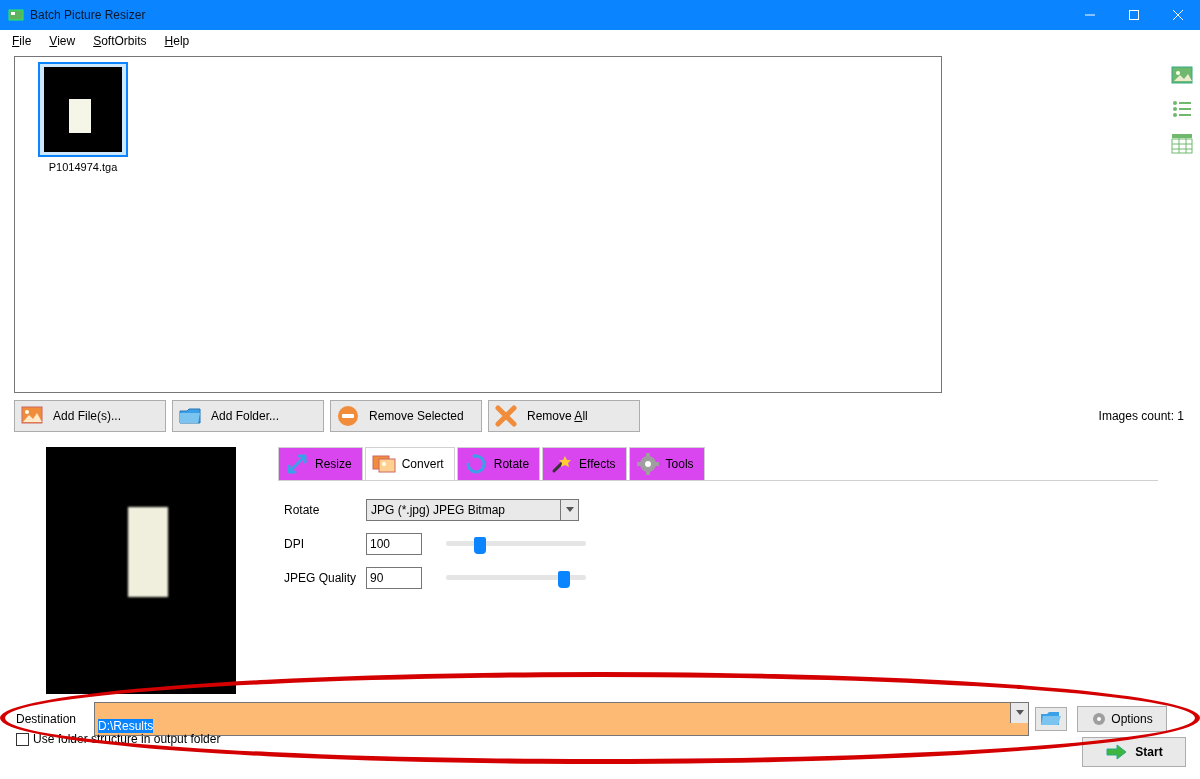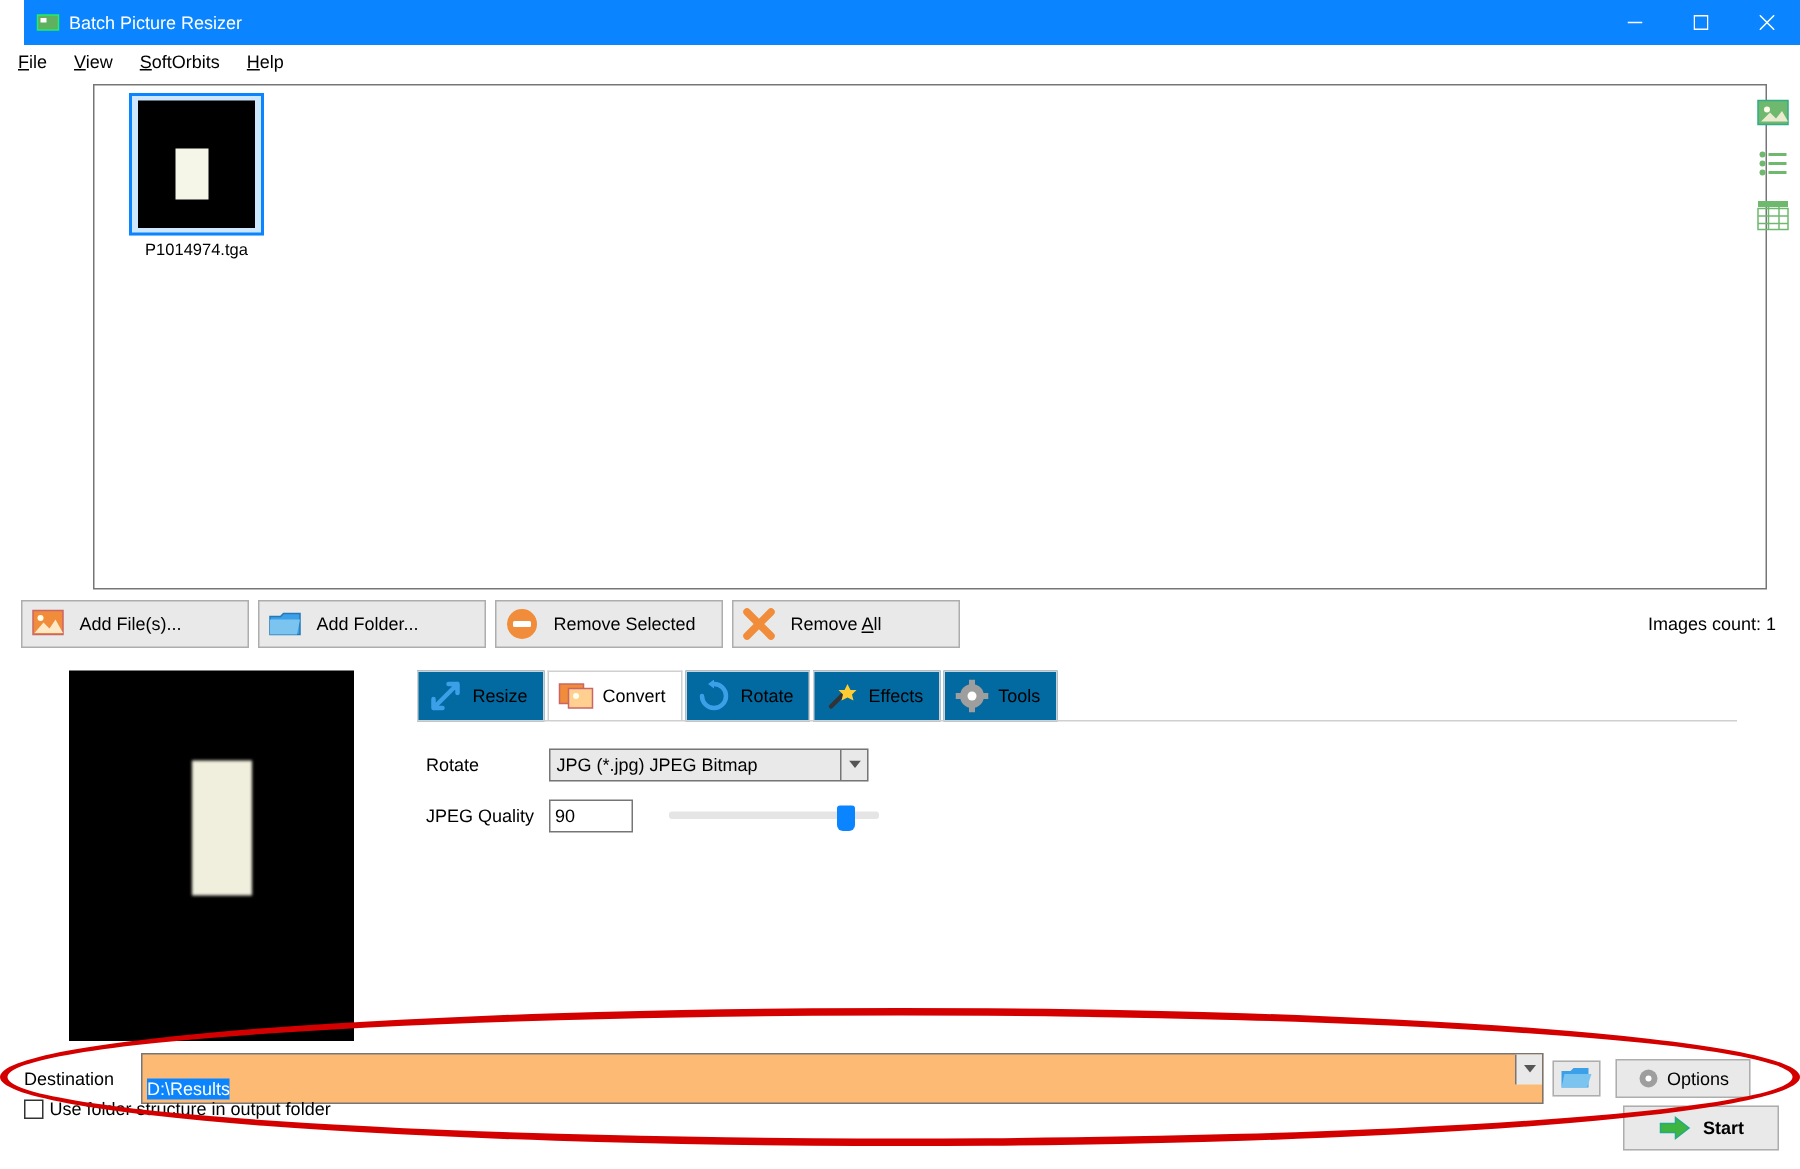--- a/index.html
+++ b/index.html
@@ -1,42 +1,42 @@
 <!DOCTYPE html>
 <html><head>
 <meta charset="utf-8">
 <style>
 *{box-sizing:border-box;margin:0;padding:0;font-family:"Segoe UI",Tahoma,sans-serif;font-size:12px;}
 html,body{width:1200px;height:779px;background:#fff;overflow:hidden;position:relative;}
-.titlebar{height:30px;background:#0a84ff;color:#ffffff;display:flex;align-items:center;padding-left:8px;position:relative;margin-left:16px;}
+.titlebar{height:30px;background:#0a84ff;color:#0f172a;display:flex;align-items:center;padding-left:8px;position:relative;}
 .titlebar .app-icon{width:16px;height:16px;margin-right:6px;display:flex;align-items:center;justify-content:center;}
 .titlebar .title{font-size:12px;}
 .win-btns{position:absolute;right:0;top:0;height:30px;display:flex;}
 .win-btn{width:44px;height:30px;display:flex;align-items:center;justify-content:center;}
 .win-btn svg{stroke:#fff;fill:none;}
 .win-close{background:transparent;}
 .menubar{height:22px;display:flex;align-items:center;padding:0 4px;gap:2px;}
 .menubar .m{padding:2px 8px;}
 .menubar .m u{text-decoration:underline;}
-.gallery-wrap{position:absolute;left:14px;top:56px;width:1116px;height:337px;border:1px solid #767676;background:#fff;margin-left:48px;}
+.gallery-wrap{position:absolute;left:14px;top:56px;width:928px;height:337px;border:1px solid #767676;background:#fff;}
 .thumb-wrap{position:absolute;left:14px;top:5px;width:108px;text-align:center;}
 .thumb-sel{width:90px;height:95px;margin:0 auto;border:2px solid #0a84ff;background:#cde7ff;padding:3px;}
 .thumb-img{width:78px;height:85px;margin:0 auto;background:#000;position:relative;}
 .thumb-img::after{content:"";position:absolute;left:25px;top:32px;width:22px;height:34px;background:#f5f5e8;filter:blur(.5px);}
 .thumb-name{margin-top:4px;font-size:11px;}
 .view-icons{position:absolute;right:4px;top:56px;width:28px;display:flex;flex-direction:column;gap:8px;align-items:center;padding-top:6px;}
 .view-icons .vi{width:26px;height:26px;display:flex;align-items:center;justify-content:center;border:1px solid transparent;}
 .toolbar{position:absolute;left:14px;top:400px;display:flex;gap:6px;}
 .tbtn{width:152px;height:32px;border:1px solid #adadad;background:#e9e9e9;display:flex;align-items:center;padding:0 6px;gap:10px;}
 .tbtn .ic{width:22px;height:22px;display:flex;align-items:center;justify-content:center;}
 .img-count{position:absolute;right:16px;top:409px;font-size:11px;}
 .preview{position:absolute;left:46px;top:447px;width:190px;height:247px;background:#000;}
 .preview::after{content:"";position:absolute;left:82px;top:60px;width:40px;height:90px;background:#f0eedd;filter:blur(1px);}
 .tabs{position:absolute;left:278px;top:447px;display:flex;gap:2px;}
-.tab{height:34px;border:1px solid #d0d0d0;background:#0369a1;display:flex;align-items:center;padding:0 10px 0 6px;gap:6px;}
+.tab{height:34px;border:1px solid #d0d0d0;background:#d946ef;display:flex;align-items:center;padding:0 10px 0 6px;gap:6px;}
 .tab.active{background:#fff;border-top:1px solid #d0d0d0;border-bottom:1px solid #fff;}
 .tab .ic{width:24px;height:24px;display:flex;align-items:center;justify-content:center;}
 .panel{position:absolute;left:278px;top:480px;width:880px;height:215px;border-top:1px solid #d0d0d0;padding-top:18px;}
 .row{display:flex;align-items:center;margin-bottom:12px;}
 .row .lbl{width:88px;padding-left:6px;}
 .fmt-sel{width:213px;height:22px;border:1px solid #767676;background:#e9e9e9;display:flex;align-items:center;padding:0 4px;position:relative;text-align:center;}
 .fmt-sel .dd{position:absolute;right:0;top:0;width:18px;height:20px;border-left:1px solid #767676;display:flex;align-items:center;justify-content:center;}
 .num-inp{width:56px;height:22px;border:1px solid #767676;padding:0 3px;}
 .slider{width:140px;height:14px;position:relative;margin-left:24px;}
 .slider .track{position:absolute;top:4px;left:0;width:100%;height:5px;background:#e5e5e5;border-radius:2px;}
@@ -236,20 +236,28 @@
     <div class="fmt-sel">
       <span>JPG (*.jpg) JPEG Bitmap</span>
       <div class="dd">
           <svg width="8" height="6">
             <path d="M0 0 L8 0 L4 5 Z" fill="#555"></path>
           </svg>
         </div>
     </div>
   </div>
   <div class="row">
+    <div class="lbl">DPI</div>
+    <input class="num-inp" value="100" style="">
+    <div class="slider">
+      <div class="track"></div>
+        <div class="thumb" style="left:28px;"></div>
+    </div>
+  </div>
+  <div class="row">
     <div class="lbl">JPEG Quality</div>
     <input class="num-inp" value="90" style="">
     <div class="slider">
       <div class="track"></div>
         <div class="thumb" style="left:112px;"></div>
     </div>
   </div>
 </div>
 
 <div class="dest-row">

